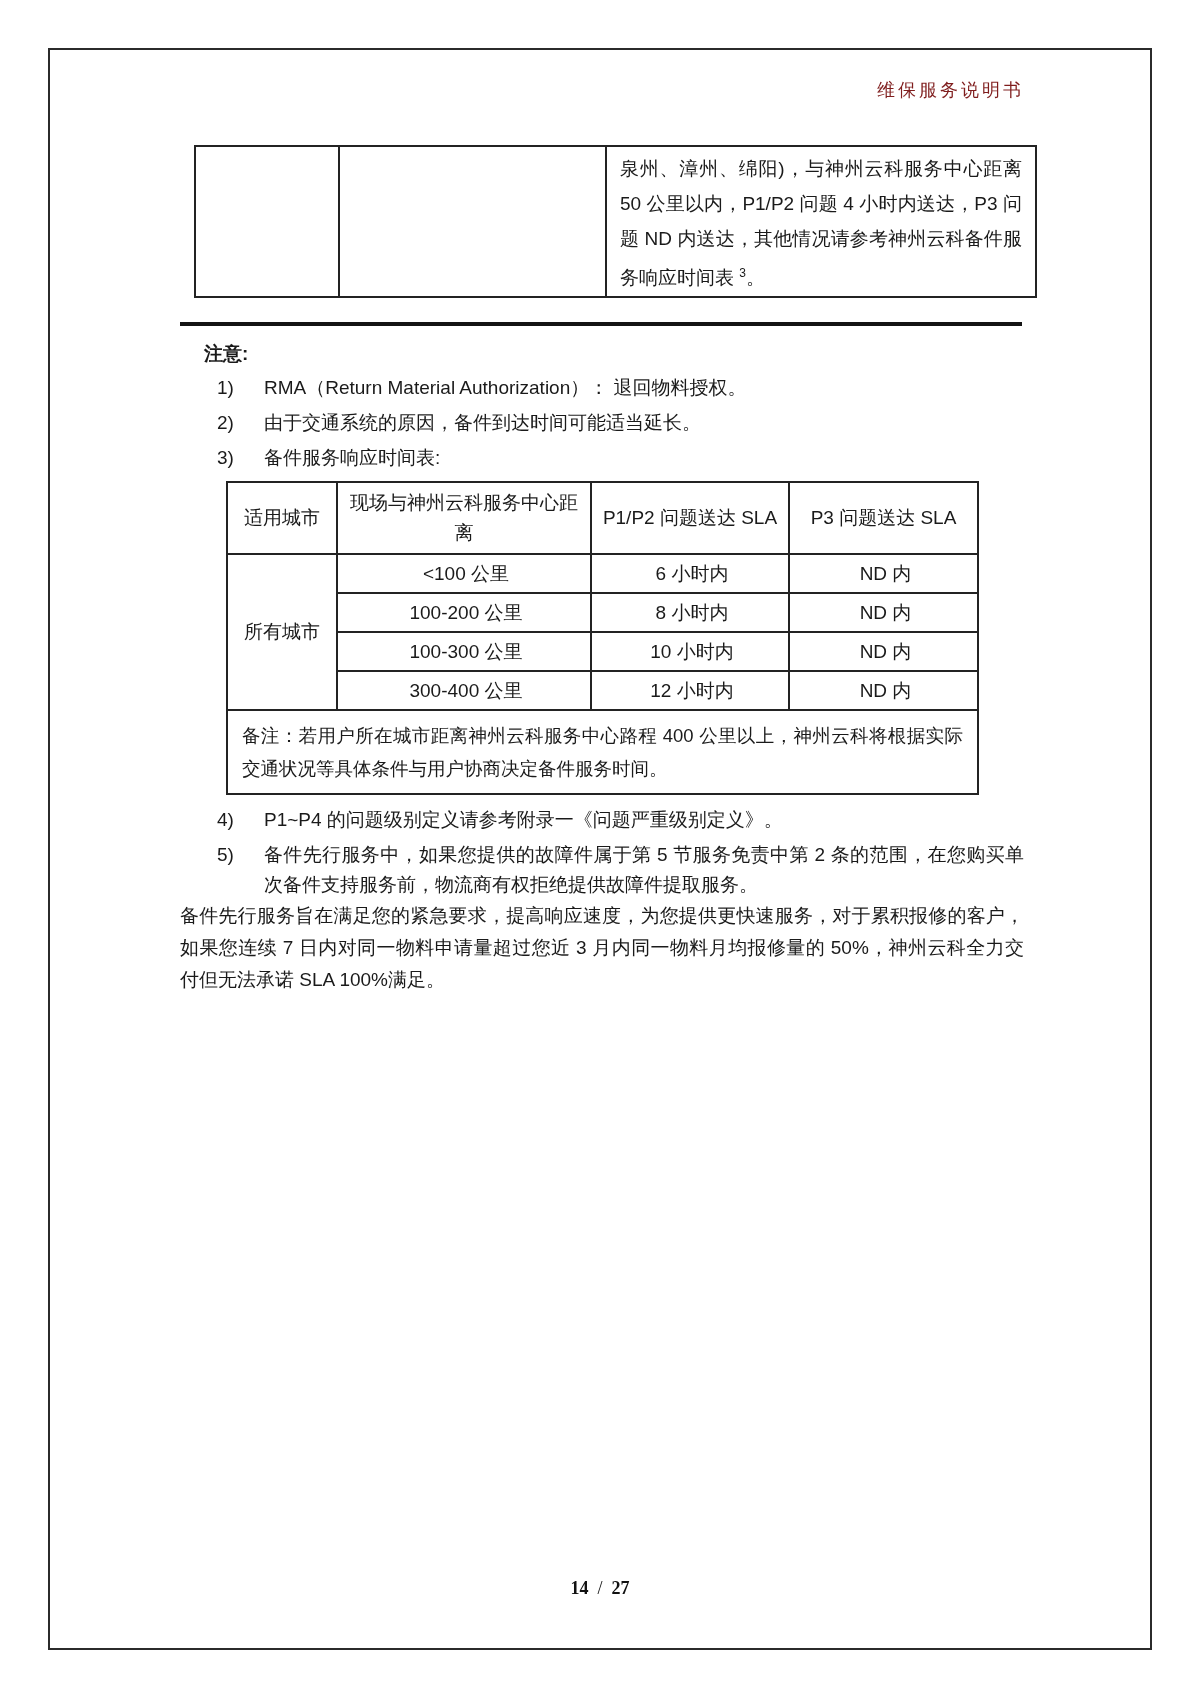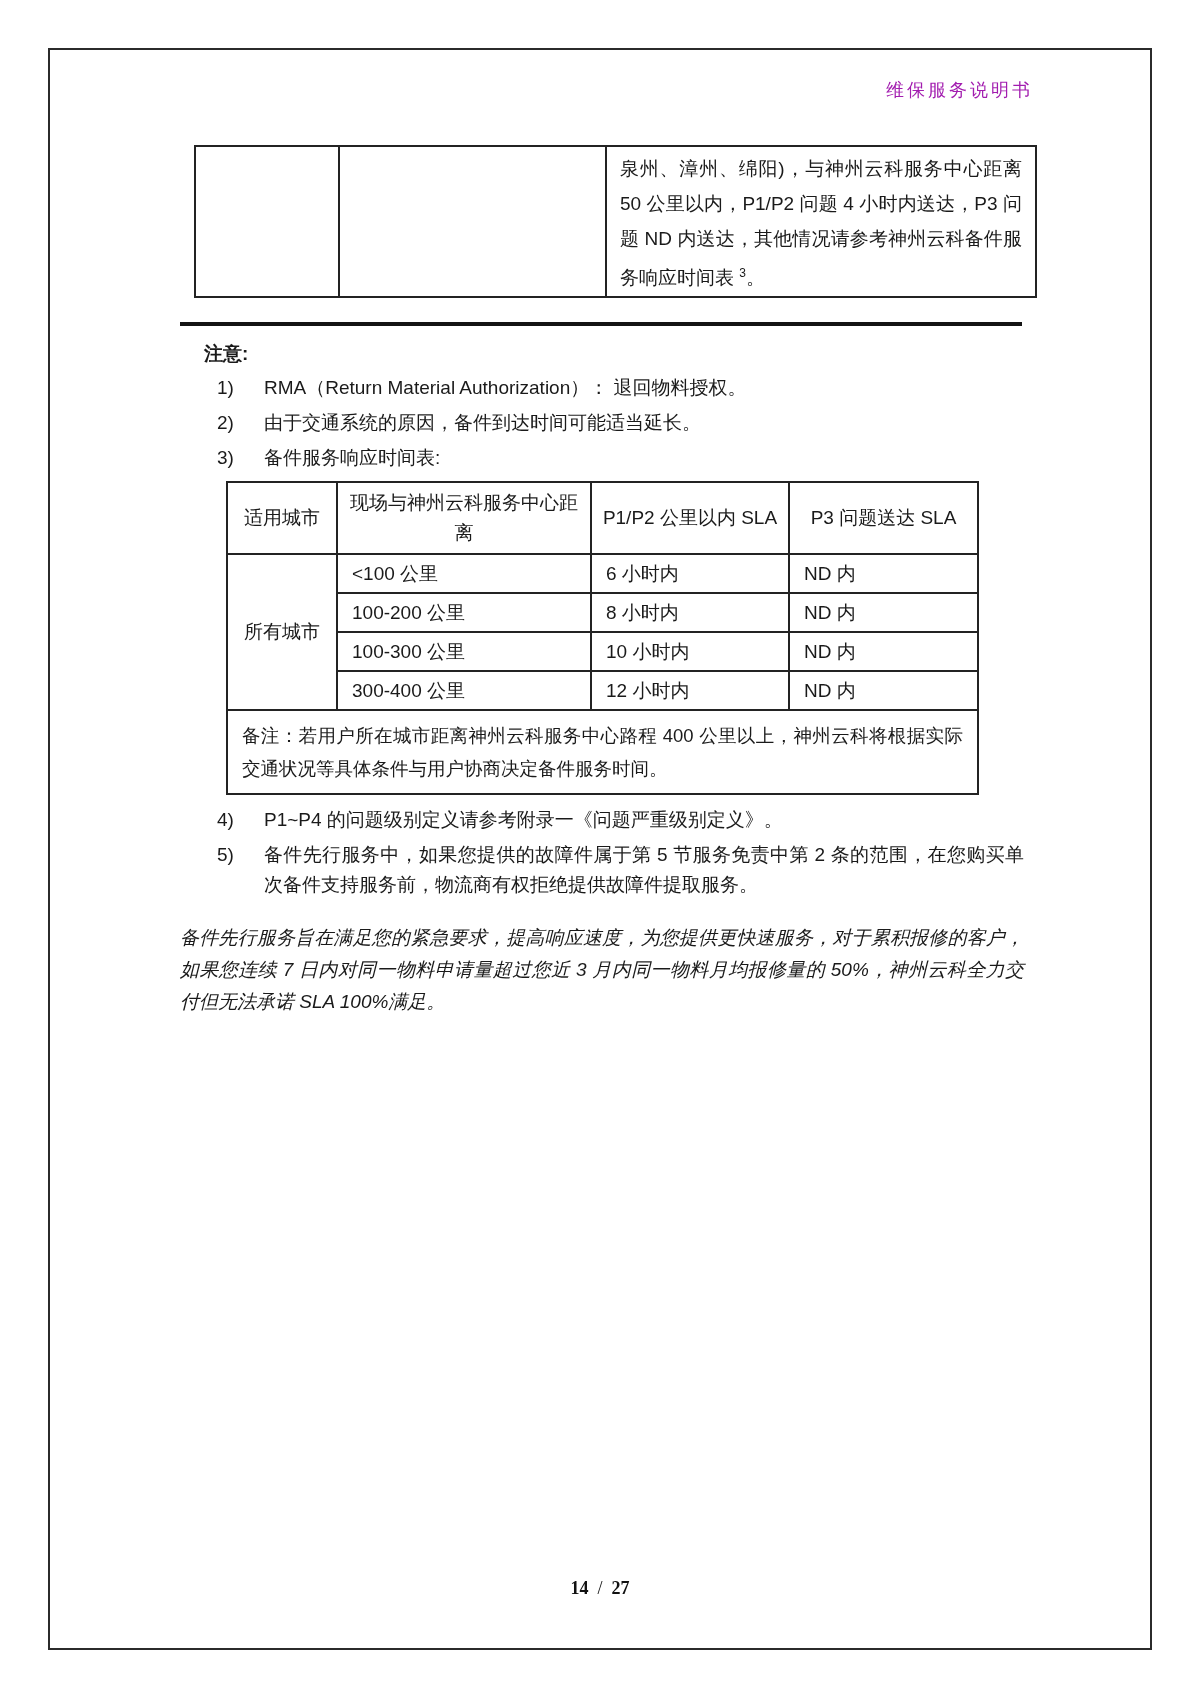--- a/index.html
+++ b/index.html
@@ -6,23 +6,23 @@
   .page {
     position:relative; width:1200px; height:1698px; background:#ffffff;
     font-family:"Liberation Sans","DejaVu Sans",sans-serif; color:#1a1a1a;
     overflow:hidden;
   }
   .frame {
     position:absolute; left:48px; top:48px; width:1100px; height:1598px;
     border:2px solid #2b2b2b;
   }
   .doc-title {
-    position:absolute; top:78px; right:167px;
+    position:absolute; top:78px; right:176px;
     font-family:"Liberation Serif","DejaVu Serif",serif;
-    font-size:18px; letter-spacing:3px; color:#a21caf;
+    font-size:18px; letter-spacing:3px; color:#7f1d1d;
   }
   .content { position:absolute; left:180px; top:0; width:844px; }
 
   
   .cont-table {
     margin:145px 0 0 14px; width:841px;
     border-collapse:collapse; table-layout:fixed;
   }
   .cont-table td { border:2px solid #232323; vertical-align:top; height:139px; }
   .cont-cell-text {
@@ -43,28 +43,28 @@
     margin:8px 0 0 46px; width:751px;
     border-collapse:collapse; table-layout:fixed; font-size:19px;
   }
   .sla-table th, .sla-table td { border:2px solid #232323; }
   .sla-table th {
     font-weight:normal; text-align:center; vertical-align:middle;
     height:70px; line-height:30px; padding:0 10px;
   }
   .sla-table td.cell-city { text-align:center; vertical-align:middle; }
   .sla-table td.cell-data {
-    height:33px; padding:2px 10px 2px 14px; text-align:left; vertical-align:middle;border-radius:11px;
+    height:33px; padding:2px 10px 2px 14px; text-align:center; vertical-align:middle;border-radius:11px;
   }
   .sla-table td.cell-remark {
     padding:8px 14px; line-height:33px; font-size:18.5px; text-align:justify;
   }
 
   .after-table { margin-top:10px; }
-  .closing { margin-top:22px; font-size:19px; line-height:32px; text-align:justify;font-style:italic; }
+  .closing { margin-top:0; font-size:19px; line-height:32px; text-align:justify; }
 
   .footer {
     position:absolute; top:1578px; left:0; width:100%; text-align:center;
     font-family:"Liberation Serif","DejaVu Serif",serif; font-size:18px; color:#111;
   }
   .footer .num { font-weight:bold; }
   .footer .sep { font-weight:normal; padding:0 9px; }
 </style>
 </head>
 <body>
@@ -114,21 +114,21 @@
       <colgroup>
           <col style="width:110px">
           <col style="width:254px">
           <col style="width:198px">
           <col style="width:189px">
         </colgroup>
       <tbody>
           <tr>
         <th>适用城市</th>
         <th>现场与神州云科服务中心距离</th>
-        <th>P1/P2 公里以内 SLA</th>
+        <th>P1/P2 问题送达 SLA</th>
         <th>P3 问题送达 SLA</th>
       </tr>
       <tr>
         <td class="cell-city" rowspan="4">所有城市</td>
         <td class="cell-data">&lt;100 公里</td>
         <td class="cell-data">6 小时内</td>
         <td class="cell-data">ND 内</td>
       </tr>
       <tr>
         <td class="cell-data">100-200 公里</td>

